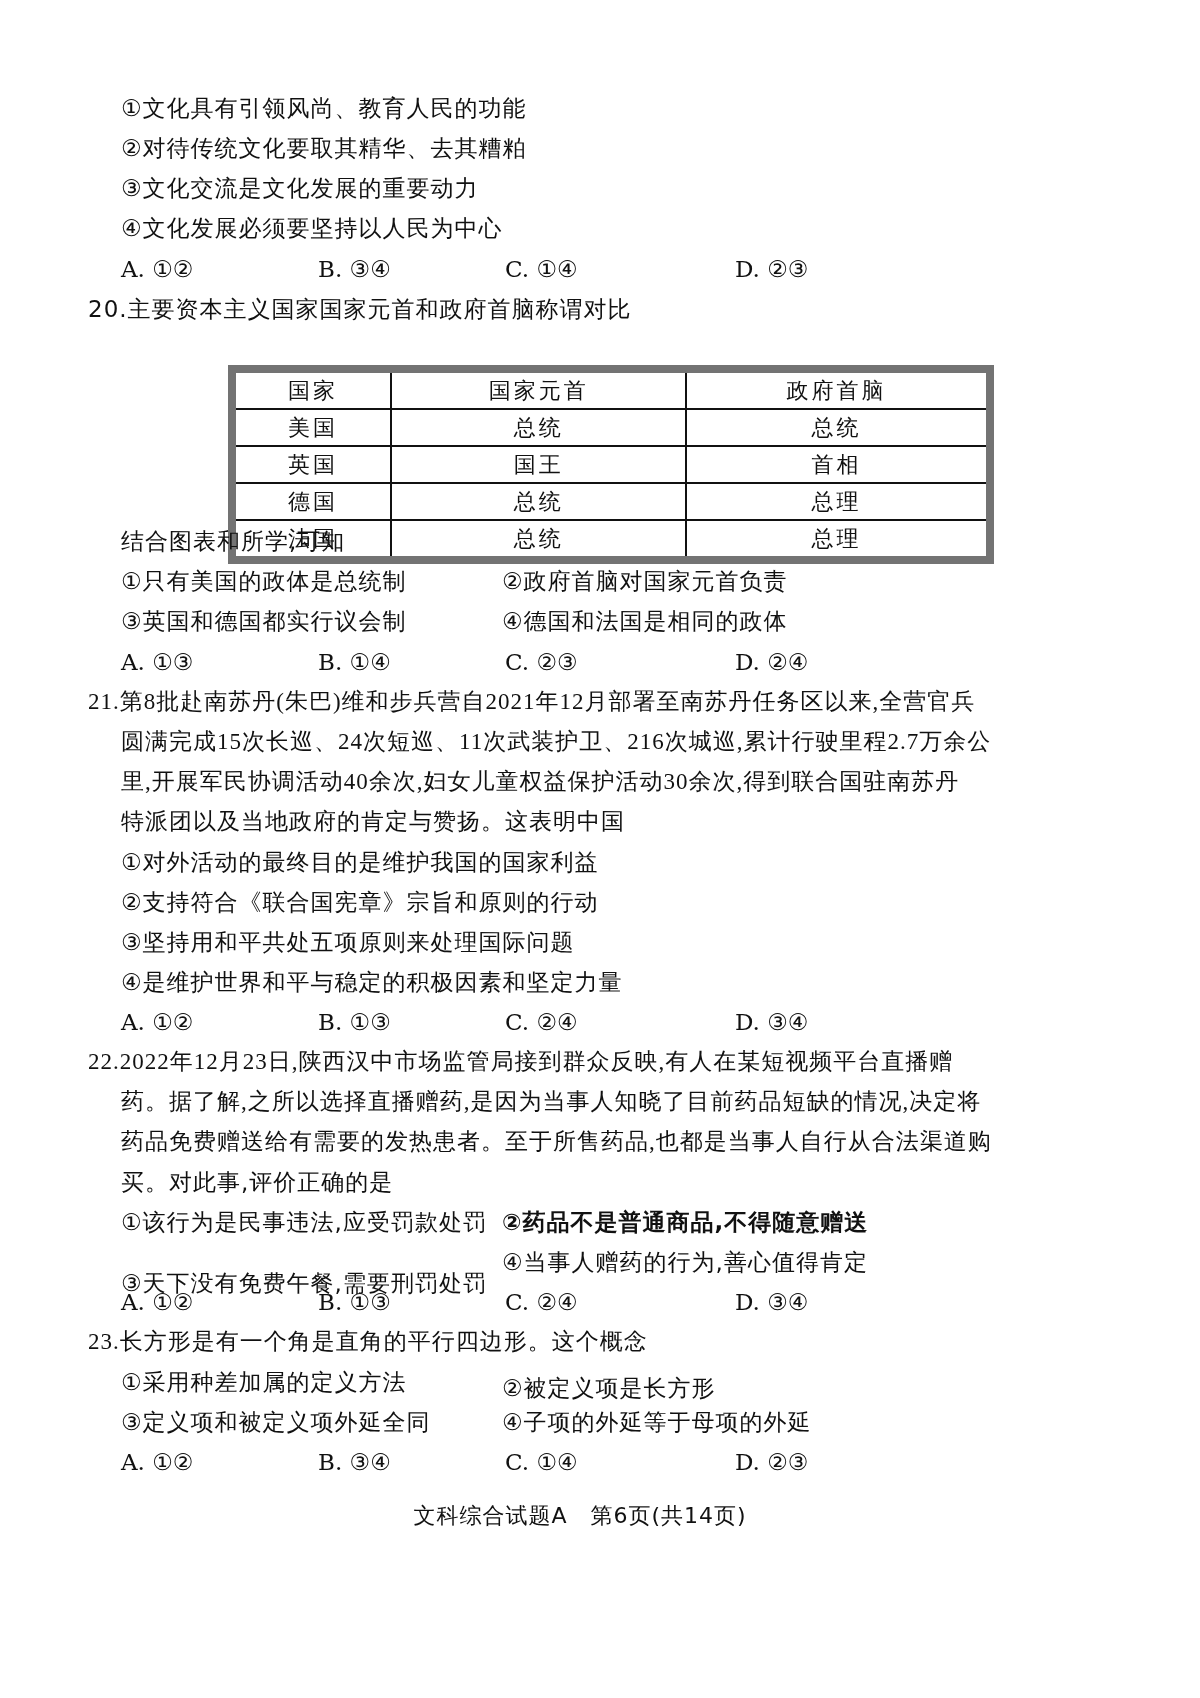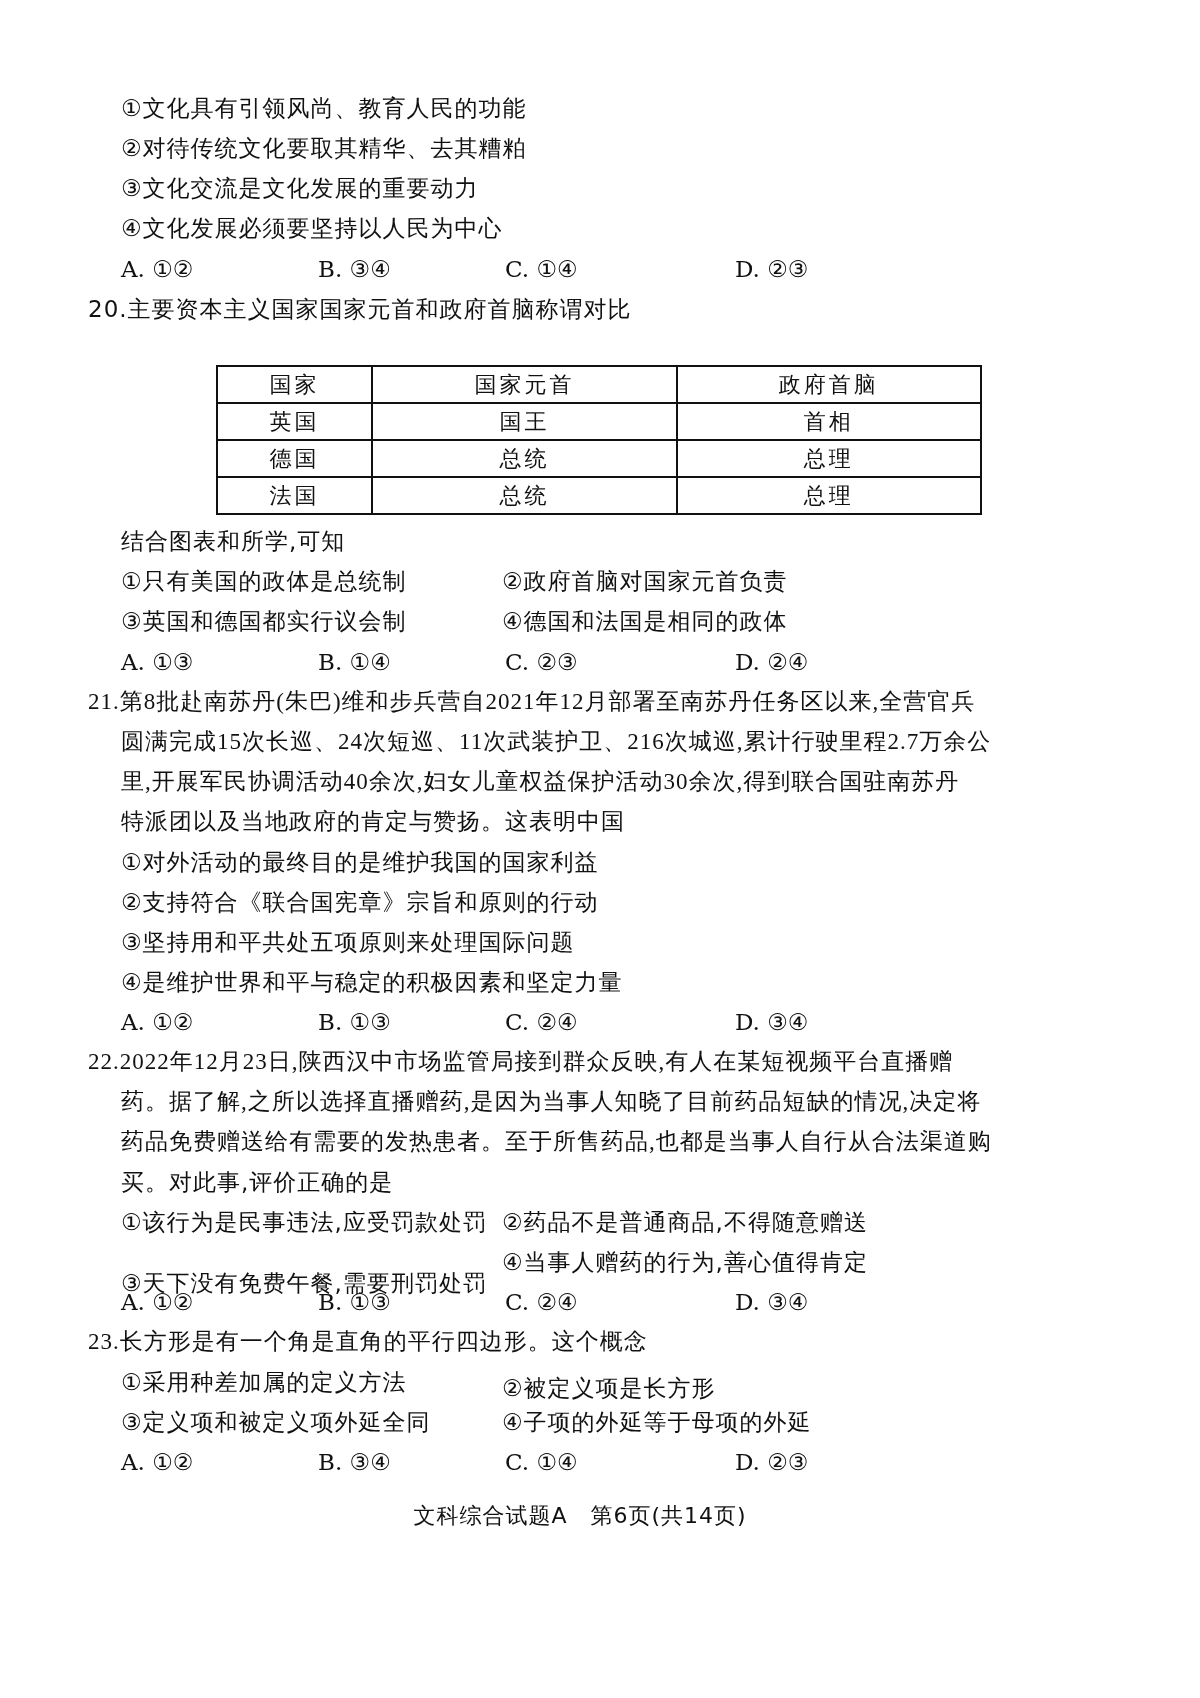--- a/index.html
+++ b/index.html
@@ -18,21 +18,21 @@
   .qnum { display: inline-block; }
   table.cmp {
     position: absolute; left: 216px; top: 364px; width: 766px;
     border-collapse: collapse; font-size: 22px;
     font-family: "DejaVu Serif", "Liberation Serif", serif;
   }
   table.cmp td, table.cmp th {
     border: 2px solid #111; height: 35px; padding: 0; text-align: center;
     font-weight: normal; letter-spacing: 3px;
   }
-  table.cmp { border: 2px solid #737373; }
+  table.cmp { border: 8px solid #737373; margin-left: 12px; }
   .footer {
     position: absolute; left: 0; width: 1200px; top: 1618px; text-align: center;
     font-size: 22px; line-height: 30px; letter-spacing: 1px;
   }
 </style>
 </head>
 <body>
 
 <div class="page">
 
@@ -51,20 +51,25 @@
     <div class="line sans" style="left:88px; top:293px;">
       <span class="qnum">20.</span><span>主要资本主义国家国家元首和政府首脑称谓对比</span>
     </div>
 
     <table class="cmp">
       <tbody>
           <tr>
         <th>国家</th>
         <th>国家元首</th>
         <th>政府首脑</th>
+      </tr>
+      <tr>
+        <td>美国</td>
+        <td>总统</td>
+        <td>总统</td>
       </tr>
       <tr>
         <td>英国</td>
         <td>国王</td>
         <td>首相</td>
       </tr>
       <tr>
         <td>德国</td>
         <td>总统</td>
         <td>总理</td>
@@ -106,21 +111,21 @@
   </div>
 
   <div>
     <div class="line" style="left:88px; top:1046px;">
       <span class="qnum">22.</span><span>2022年12月23日,陕西汉中市场监管局接到群众反映,有人在某短视频平台直播赠</span>
     </div>
     <div class="line" style="left:121px; top:1086px;">药。据了解,之所以选择直播赠药,是因为当事人知晓了目前药品短缺的情况,决定将</div>
     <div class="line" style="left:121px; top:1126px;">药品免费赠送给有需要的发热患者。至于所售药品,也都是当事人自行从合法渠道购</div>
     <div class="line sans" style="left:121px; top:1166px;">买。对此事,评价正确的是</div>
     <div class="line sans" style="left:121px; top:1206px;">①该行为是民事违法,应受罚款处罚</div>
-    <div class="line sans" style="left:502px; top:1206px;">②药品不是普通商品,不得随意赠送</div>
+    <div class="line sans" style="left:502px; top:1206px;font-weight:bold;">②药品不是普通商品,不得随意赠送</div>
     <div class="line sans" style="left:121px; top:1246px;margin-top:21px;">③天下没有免费午餐,需要刑罚处罚</div>
     <div class="line sans" style="left:502px; top:1246px;">④当事人赠药的行为,善心值得肯定</div>
     <div class="opt" style="left:121px; top:1286px;">A. ①②</div>
     <div class="opt" style="left:318px; top:1286px;">B. ①③</div>
     <div class="opt" style="left:505px; top:1286px;">C. ②④</div>
     <div class="opt" style="left:735px; top:1286px;">D. ③④</div>
   </div>
 
   <div>
     <div class="line" style="left:88px; top:1326px;">

